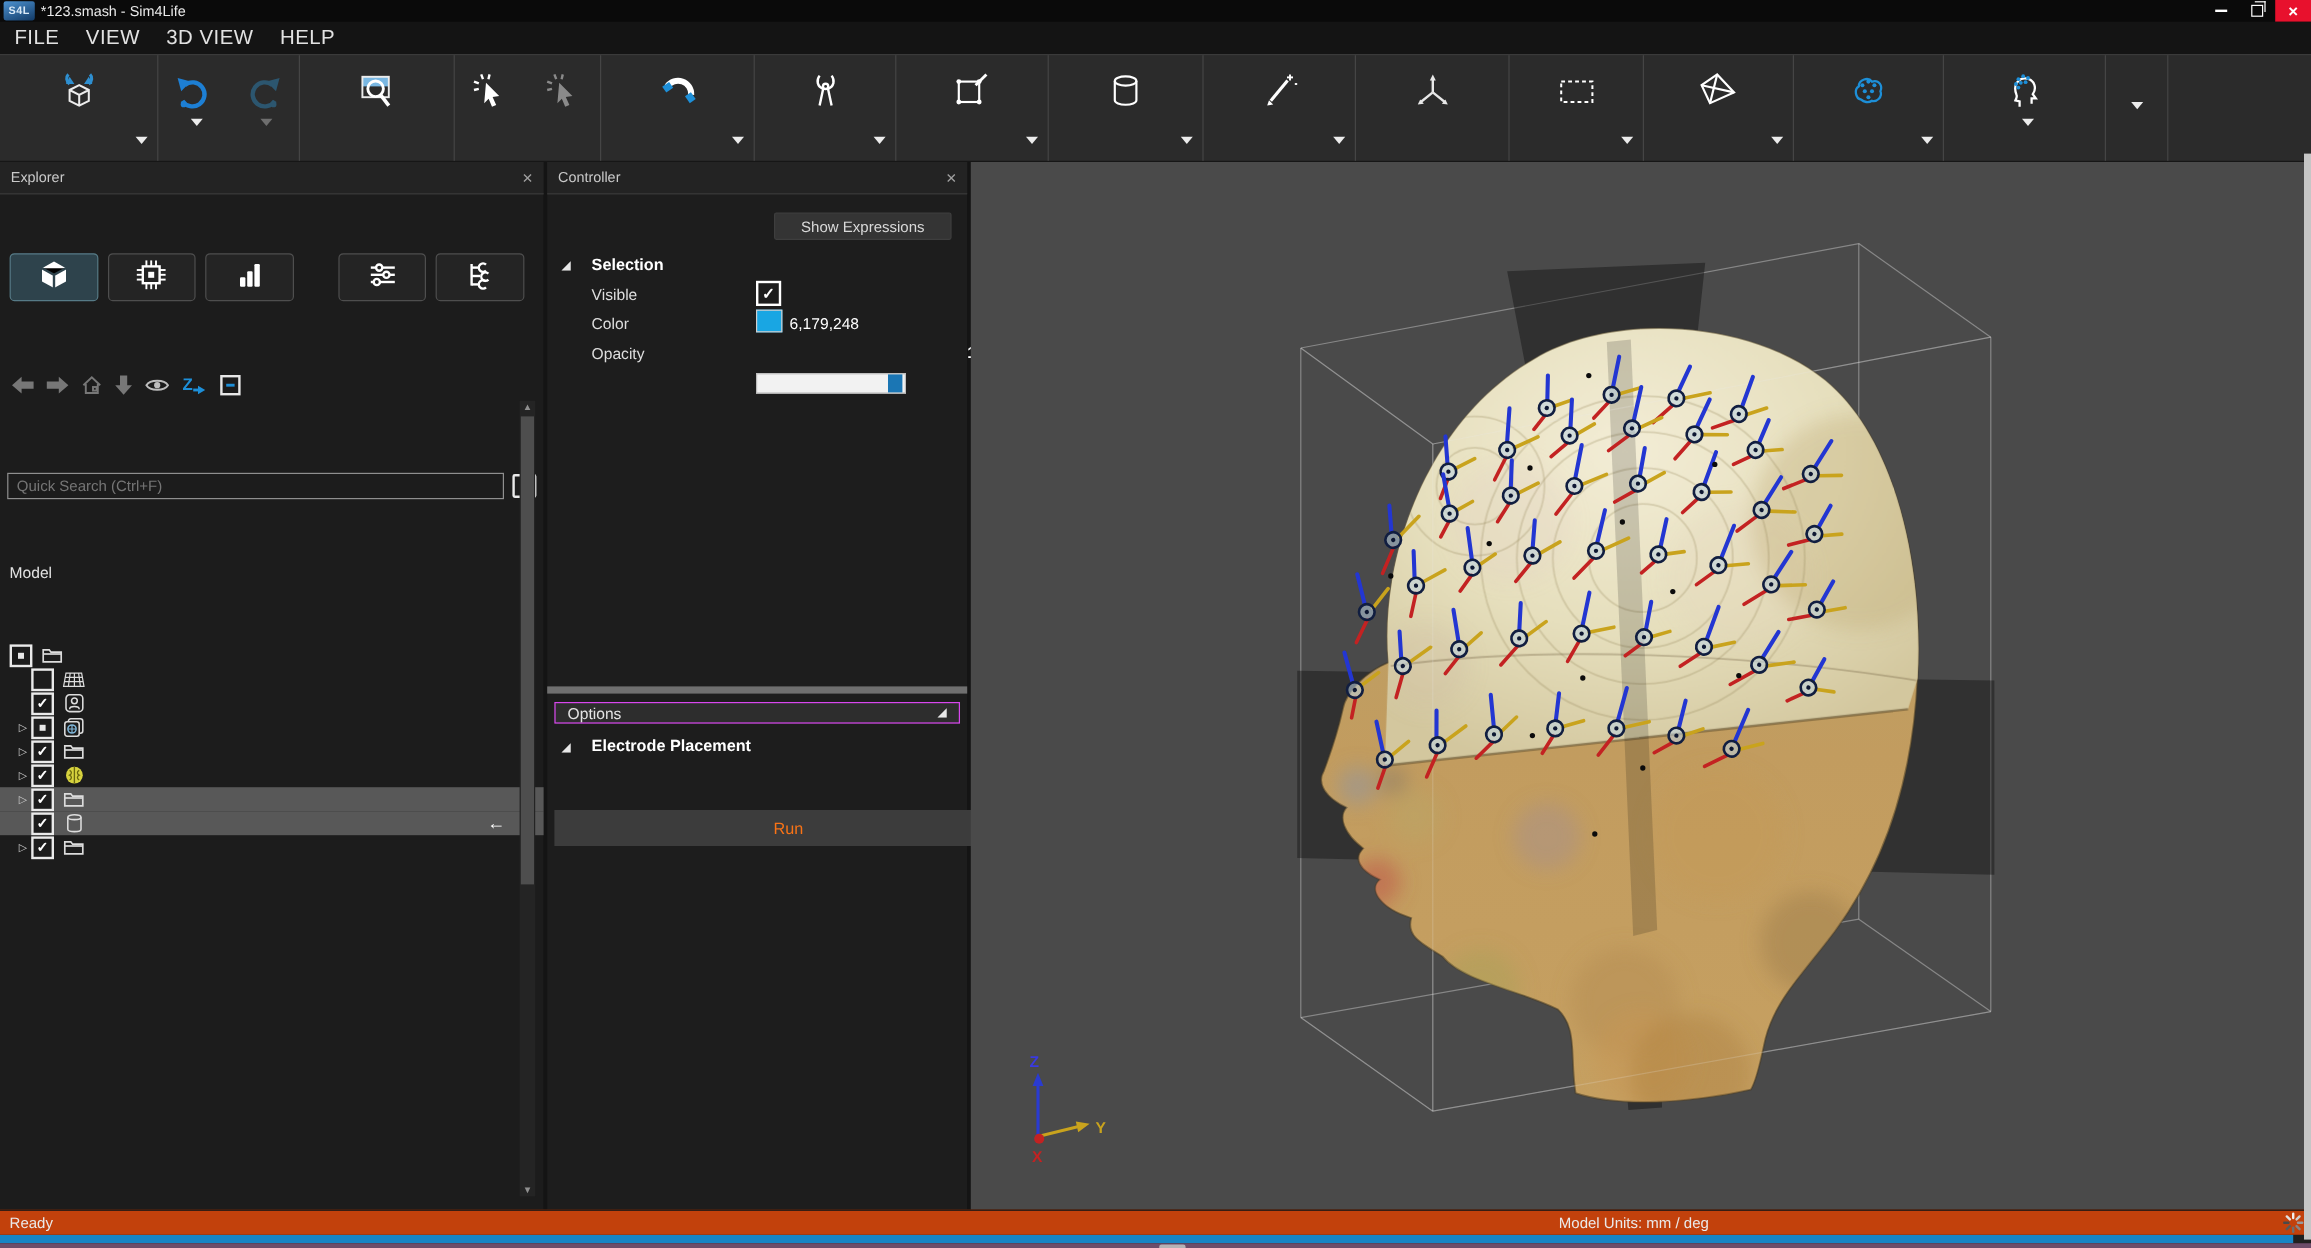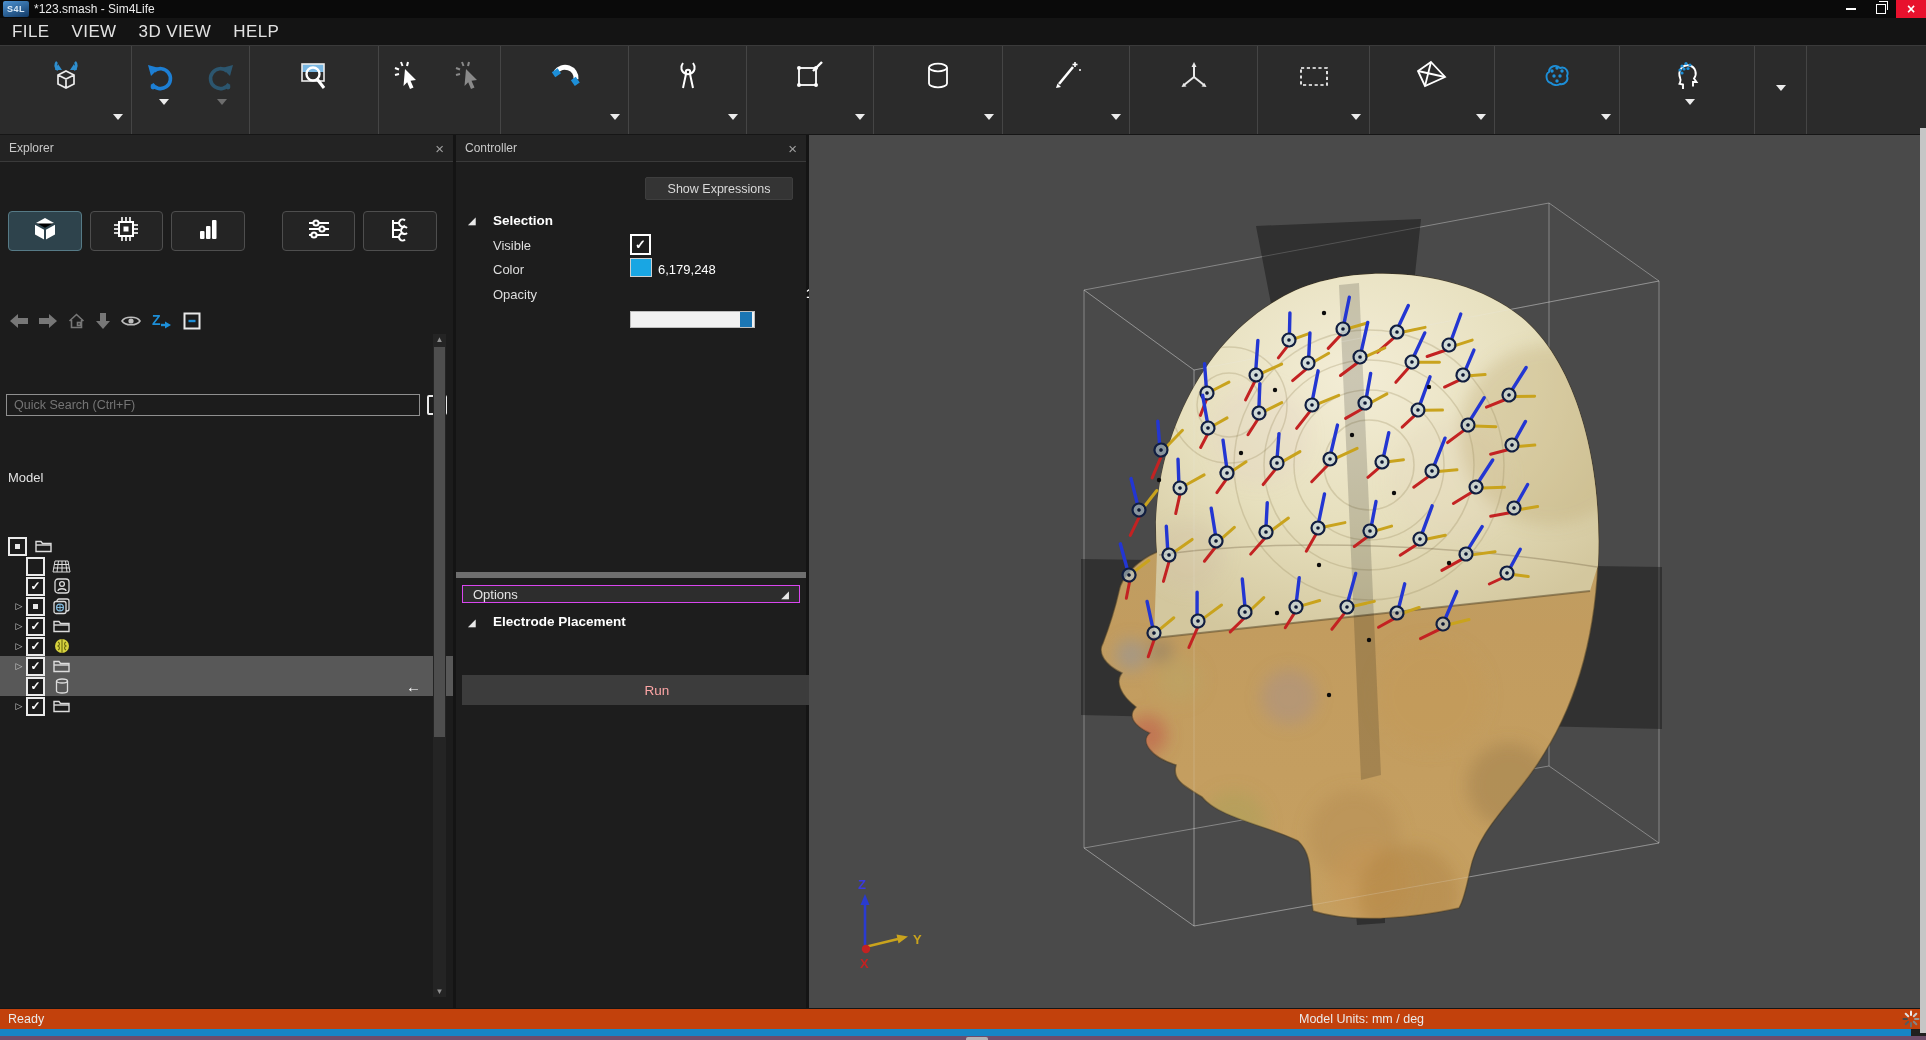--- a/index.html
+++ b/index.html
@@ -70,21 +70,21 @@
   .sec-h{font-weight:bold;color:#fff;font-size:13.5px;}
   .lbl{color:#dedede;font-size:13px;}
   .chkbox{width:17px;height:17px;border:2px solid #fff;background:#1d1d1d;display:flex;align-items:center;justify-content:center;color:#fff;font-size:13px;font-weight:bold;box-sizing:content-box;}
   .swatch{width:22px;height:19px;border:1px solid #cfcfcf;box-sizing:border-box;}
   .slider{width:125px;height:17px;background:#f2f2f2;border:1px solid #bdbdbd;position:relative;box-sizing:border-box;}
   .slider .handle{position:absolute;top:0;left:109px;width:12px;height:15px;background:#1b76b4;}
   .val-bold{color:#fff;font-weight:bold;font-size:13.5px;}
   .splitter{left:0;top:437px;width:350px;height:6px;background:#6f6f6f;}
   .options-bar{left:6px;top:450px;width:338px;height:18px;background:#2d2d2d;border:1px solid #d946ef;display:flex;align-items:center;padding:0 10px;color:#e4e4e4;font-size:13px;}
   .options-bar .sec-tri{margin-left:auto;}
-  .run-btn{left:6px;top:540px;width:390px;height:30px;background:#3c3c3c;color:#fca5a5;font-size:13.5px;display:flex;align-items:center;justify-content:center;}
+  .run-btn{left:6px;top:540px;width:390px;height:30px;background:#3c3c3c;color:#f97316;font-size:13.5px;display:flex;align-items:center;justify-content:center;}
   
   .viewport{flex:1;background:#4a4a4a;position:relative;overflow:hidden;}
   .viewport svg{display:block;}
   
   .statusbar{height:20px;background:#c2410c;position:relative;display:flex;align-items:center;border-top:1px solid #161616;}
   .status-left{color:#eaeaea;font-size:12.5px;margin-left:8px;}
   .status-units{position:absolute;left:1299px;color:#eaeaea;font-size:12.5px;}
   .status-spinner{position:absolute;right:6px;top:1px;}
   .bluebar{height:7px;background:#1785c5;width:1911px;}
   .bluebar-wrap{background:#20201f;}

